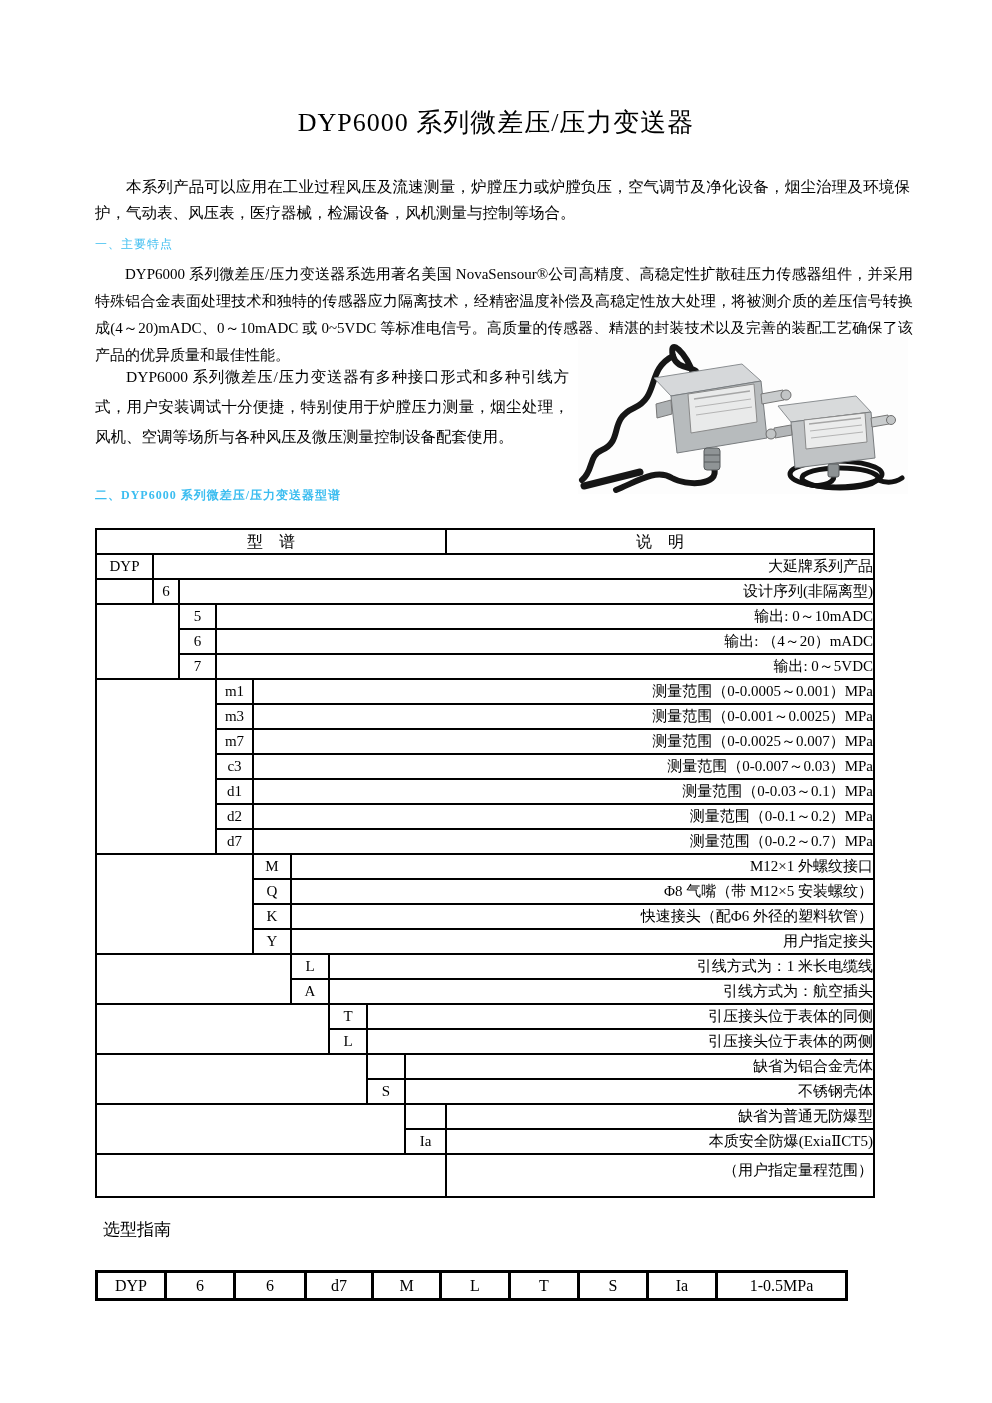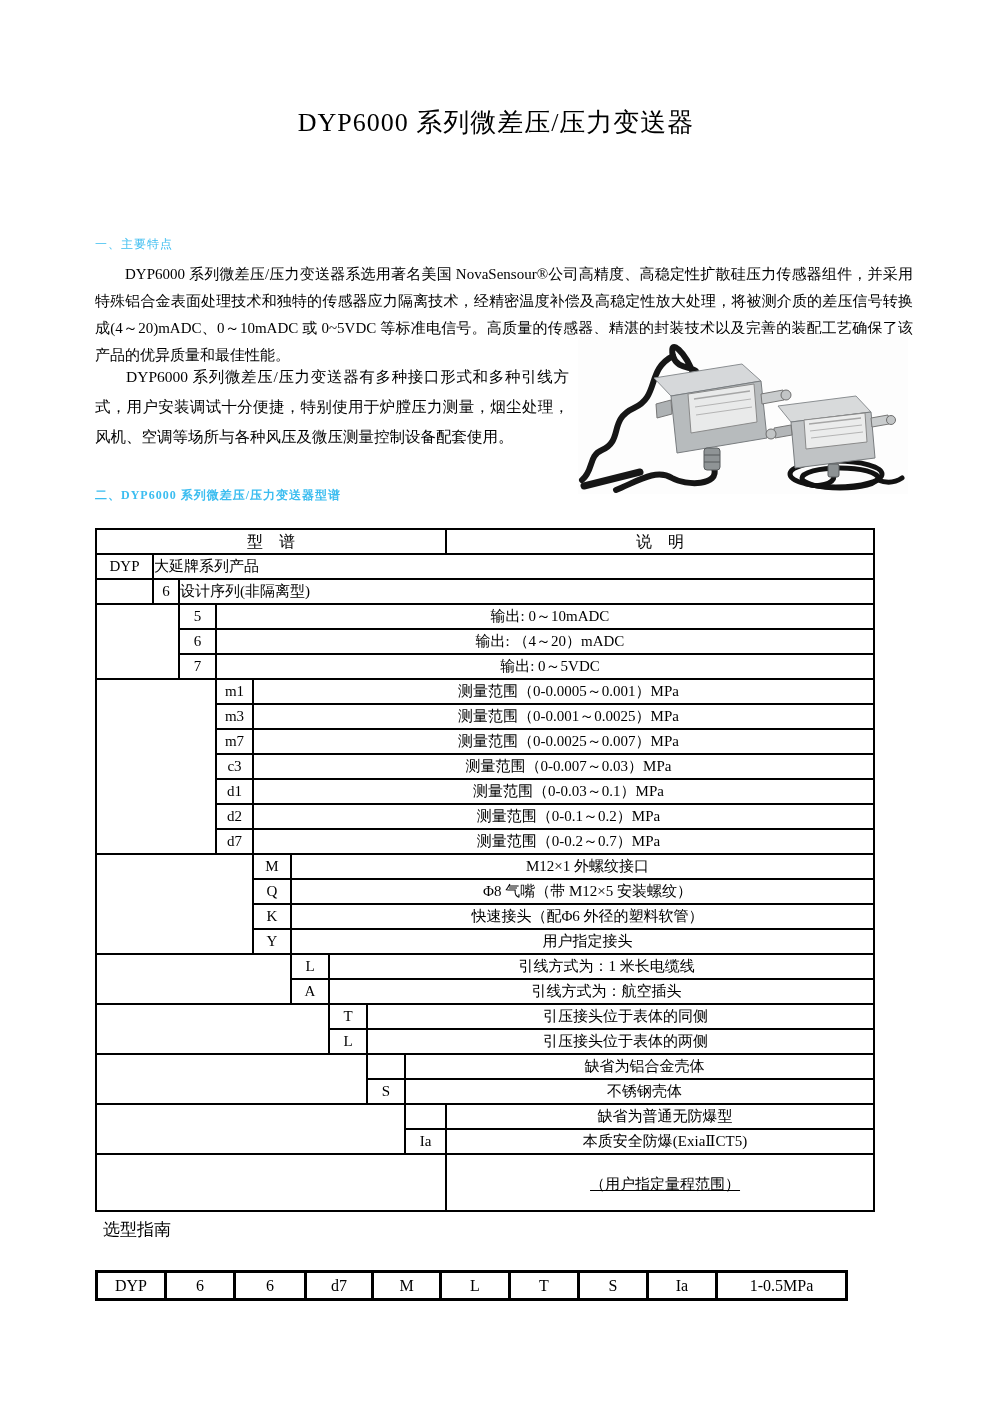--- a/index.html
+++ b/index.html
@@ -43,25 +43,25 @@
   
   table.model{
     position:absolute;top:528px;left:95px;
     width:780px;border-collapse:collapse;table-layout:fixed;
     font-size:15px;
   }
   table.model td{
     border:2px solid #000;height:23px;line-height:23px;
     padding:0;overflow:hidden;white-space:nowrap;
   }
-  table.model td.c{text-align:left;}
+  table.model td.c{text-align:right;}
   table.model td.code{text-align:center;font-size:15px;}
-  table.model td.desc{padding-left:10px;text-align:center;margin-left:40px;}
+  table.model td.desc{padding-left:10px;text-align:right;margin-left:40px;}
   table.model td.hdr{text-align:center;font-size:16px;}
-  table.model tr.last td{height:36px;line-height:20px;vertical-align:top;padding-top:19px;text-decoration:underline;}
+  table.model tr.last td{height:36px;line-height:20px;vertical-align:top;padding-top:5px;}
 
   
   .guide-label{
     position:absolute;top:1218px;left:103px;font-size:17px;
   }
   table.guide{
     position:absolute;top:1270px;left:95px;
     border-collapse:collapse;table-layout:fixed;font-size:16px;
   }
   table.guide td{
@@ -69,20 +69,21 @@
     text-align:center;padding:0;overflow:hidden;
   }
 </style>
 </head>
 <body>
 
 <div class="page">
 
   <div class="doc-title">DYP6000 系列微差压/压力变送器</div>
 
+  <div class="intro-para">本系列产品可以应用在工业过程风压及流速测量，炉膛压力或炉膛负压，空气调节及净化设备，烟尘治理及环境保护，气动表、风压表，医疗器械，检漏设备，风机测量与控制等场合。</div>
 
   <div class="sec-heading h1">一、主要特点</div>
 
   <div class="feature-para">DYP6000 系列微差压/压力变送器系选用著名美国 NovaSensour®公司高精度、高稳定性扩散硅压力传感器组件，并采用特殊铝合金表面处理技术和独特的传感器应力隔离技术，经精密温度补偿及高稳定性放大处理，将被测介质的差压信号转换成(4～20)mADC、0～10mADC 或 0~5VDC 等标准电信号。高质量的传感器、精湛的封装技术以及完善的装配工艺确保了该产品的优异质量和最佳性能。</div>
 
   <div class="usage-para">DYP6000 系列微差压/压力变送器有多种接口形式和多种引线方式，用户安装调试十分便捷，特别使用于炉膛压力测量，烟尘处理，风机、空调等场所与各种风压及微压测量控制设备配套使用。</div>
 
   <div class="product-photo">
     <svg width="330" height="160" viewBox="0 0 330 160">
       <rect x="0" y="0" width="330" height="160" fill="#fdfdfd"></rect>

